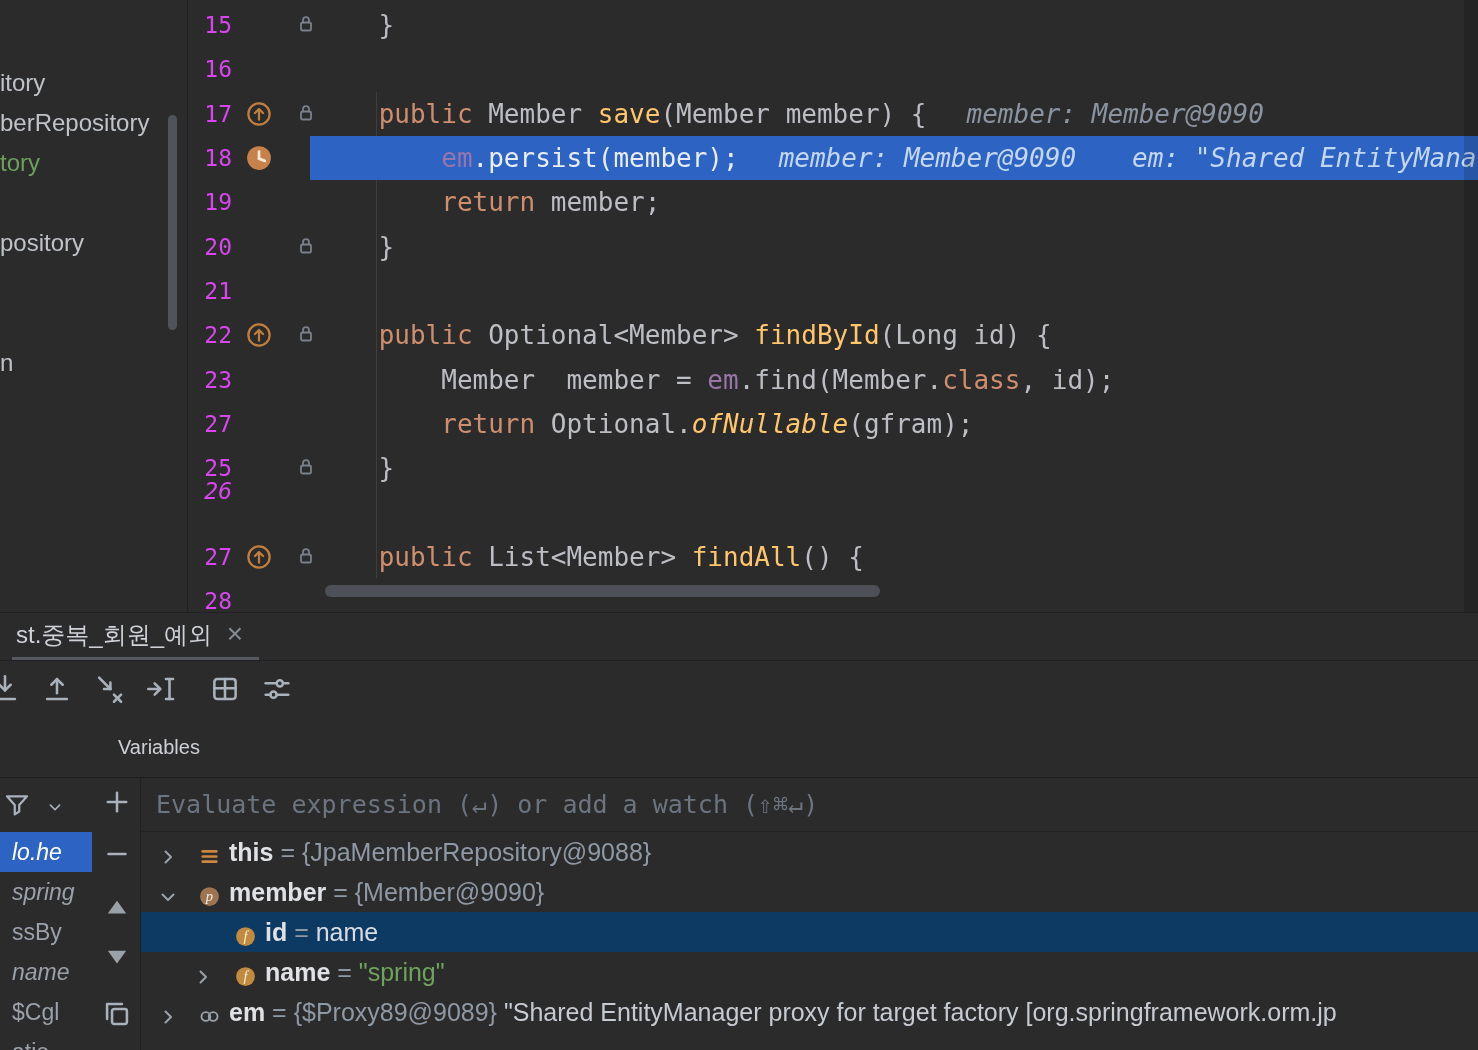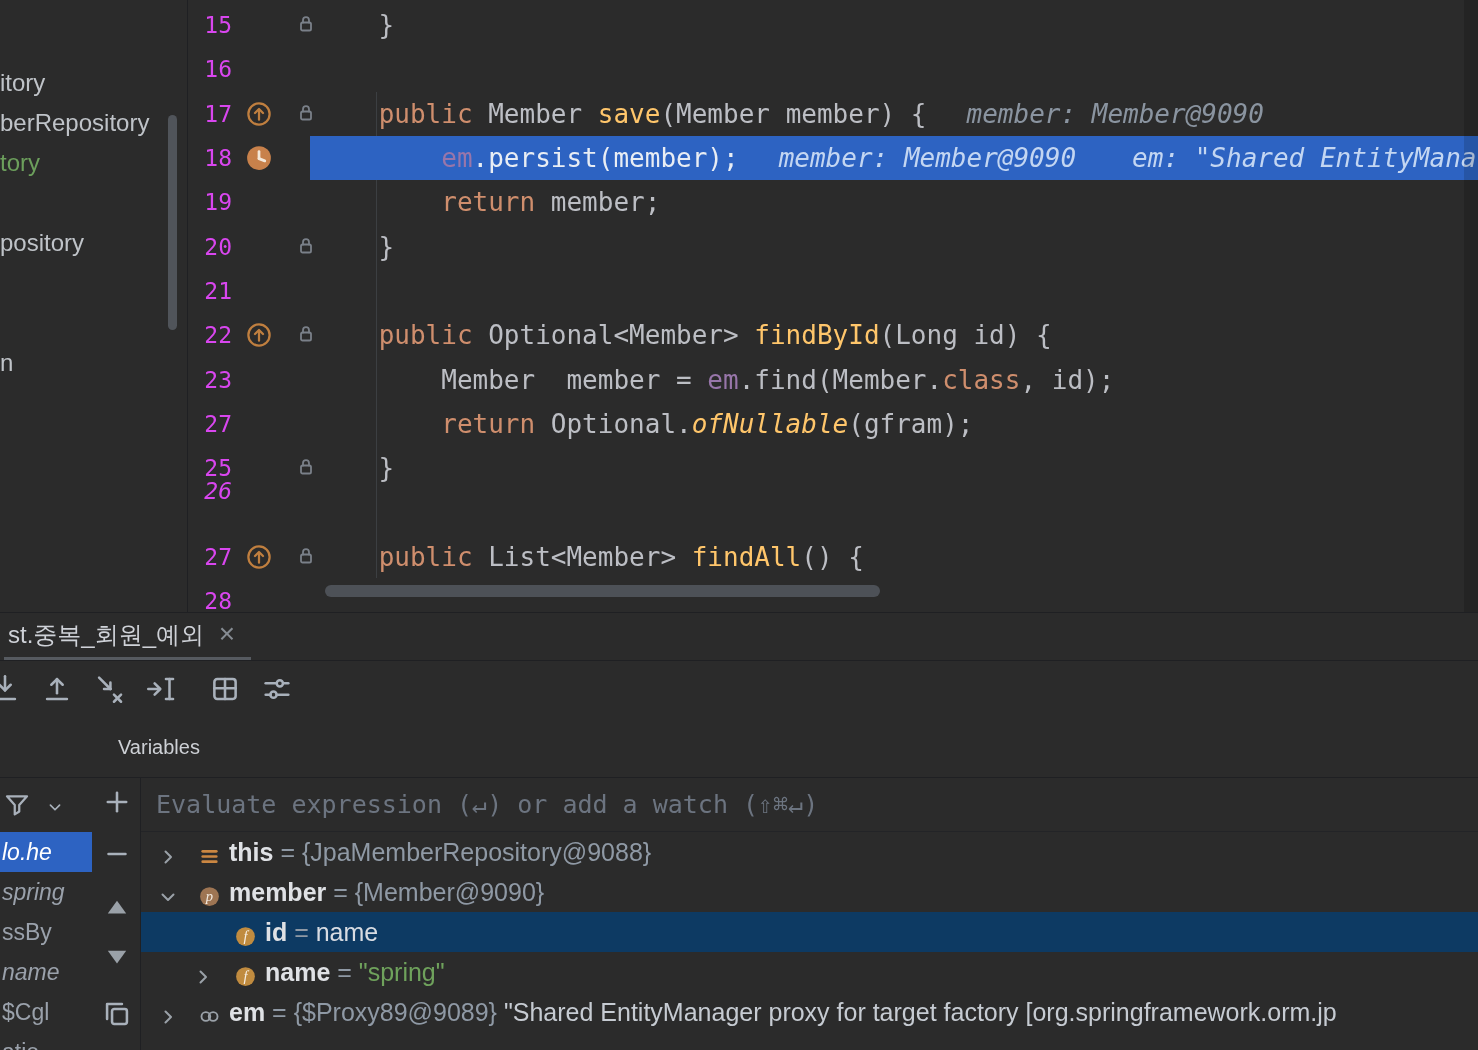--- a/index.html
+++ b/index.html
@@ -29,34 +29,34 @@
   .ed-hint{font-style:italic;color:var(--hint);}
   .ed-row.exec .ed-hint{color:var(--hintExec);}
   .ed-row.exec .tok-plain{color:#E8EDF4;}
   #indent-guide{position:absolute;left:188px;top:92px;width:1px;height:486px;background:#3C3F42;}
   #editor-hscrollbar{position:absolute;left:137px;top:585px;width:555px;height:12px;border-radius:6px;background:#4D5157;}
   #editor-vtrack{position:absolute;right:0;top:0;width:14px;height:612px;background:rgba(0,0,0,0.14);}
 
   
   #debug-panel{position:absolute;left:0;top:612px;right:0;bottom:0;background:#2B2B2B;border-top:1px solid #1F2023;}
   #debug-tabbar{position:absolute;left:0;top:0;right:0;height:47px;border-bottom:1px solid #1F2023;}
-  .debug-tab{position:absolute;left:4px;top:0;width:247px;height:47px;box-sizing:border-box;border-bottom:3px solid #565A60;font-size:24px;color:#CFD2D8;line-height:44px;padding-left:4px;white-space:nowrap;}
+  .debug-tab{position:absolute;left:12px;top:0;width:247px;height:47px;box-sizing:border-box;border-bottom:3px solid #565A60;font-size:24px;color:#CFD2D8;line-height:44px;padding-left:4px;white-space:nowrap;}
   .tab-close{position:absolute;right:16px;top:0;color:#868C93;font-size:28px;line-height:42px;}
   #debug-toolbar{position:absolute;left:0;top:48px;right:0;height:56px;}
   .tb-icon{position:absolute;top:11px;width:34px;height:34px;}
   #variables-header{position:absolute;left:0;top:104px;right:0;height:60px;}
   #variables-header span{position:absolute;left:118px;top:0;line-height:60px;font-size:20px;color:#CDD0D5;}
   #debug-body{position:absolute;left:0;top:164px;right:0;bottom:0;border-top:1px solid #1F2023;}
 
   #debug-sidebar{position:absolute;left:0;top:0;width:140px;bottom:0;overflow:hidden;}
   #filter-row{position:absolute;left:0;top:0;right:0;height:54px;}
   .flt-icon{position:absolute;width:30px;height:30px;}
   .side-btn{position:absolute;left:100px;width:34px;height:34px;}
   #frames-list{position:absolute;left:0;top:54px;width:92px;bottom:0;overflow:hidden;}
-  .frame-row{position:absolute;left:0;width:92px;height:40px;line-height:40px;font-size:23px;color:#9AA1AB;white-space:nowrap;padding-left:2px;box-sizing:border-box;}
+  .frame-row{position:absolute;left:0;width:92px;height:40px;line-height:40px;font-size:23px;color:#9AA1AB;white-space:nowrap;padding-left:12px;box-sizing:border-box;}
   .frame-row.italic{font-style:italic;}
   .frame-row.selected{background:var(--exec);color:#FFFFFF;}
 
   #debug-main{position:absolute;left:140px;top:0;right:0;bottom:0;border-left:1px solid #1F2023;}
   #evaluate-row{position:absolute;left:0;top:0;right:0;height:53px;border-bottom:1px solid #232427;}
   #evaluate-row span{display:inline-block;margin-left:15px;line-height:53px;font-family:"DejaVu Sans Mono",monospace;font-size:25px;color:#6C7480;white-space:nowrap;}
   #variables-tree{position:absolute;left:0;top:54px;right:0;bottom:0;overflow:hidden;}
   .var-row{position:absolute;left:0;right:0;height:40px;line-height:40px;font-size:25px;white-space:nowrap;}
   .var-row.selected{background:var(--sel);}
   .var-chev{position:absolute;top:8px;width:24px;height:24px;}

